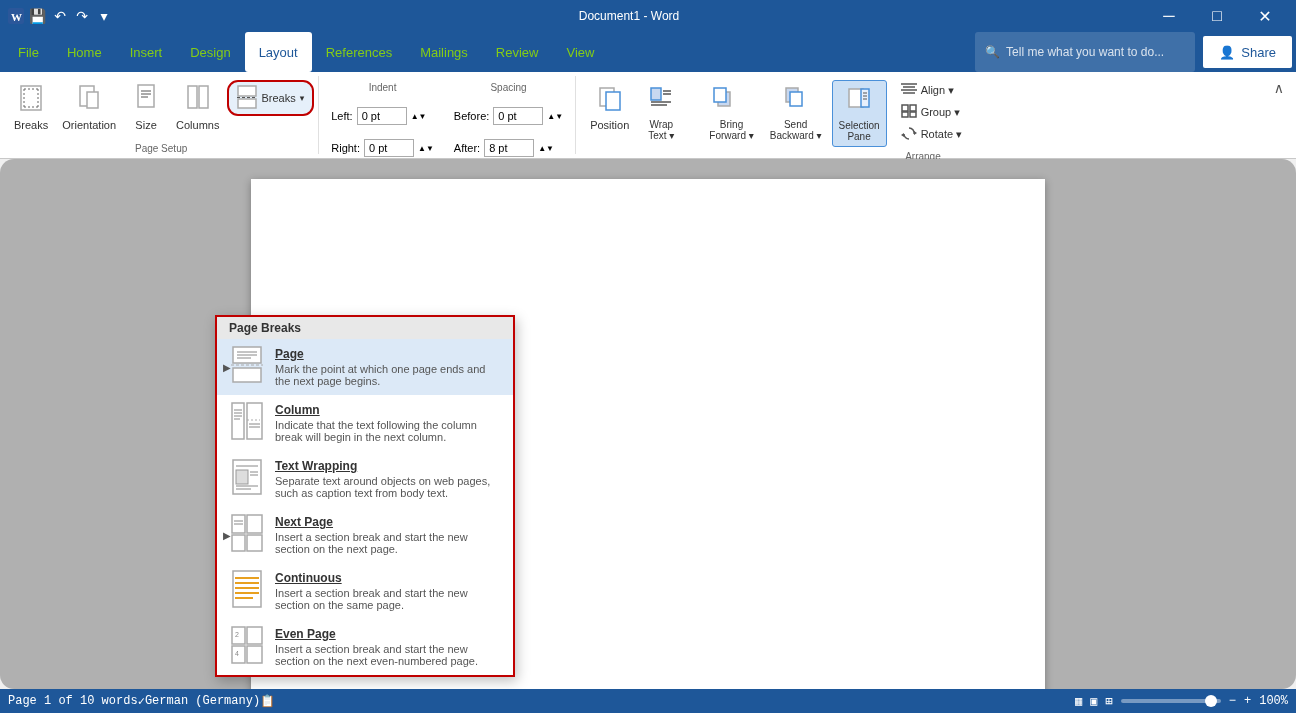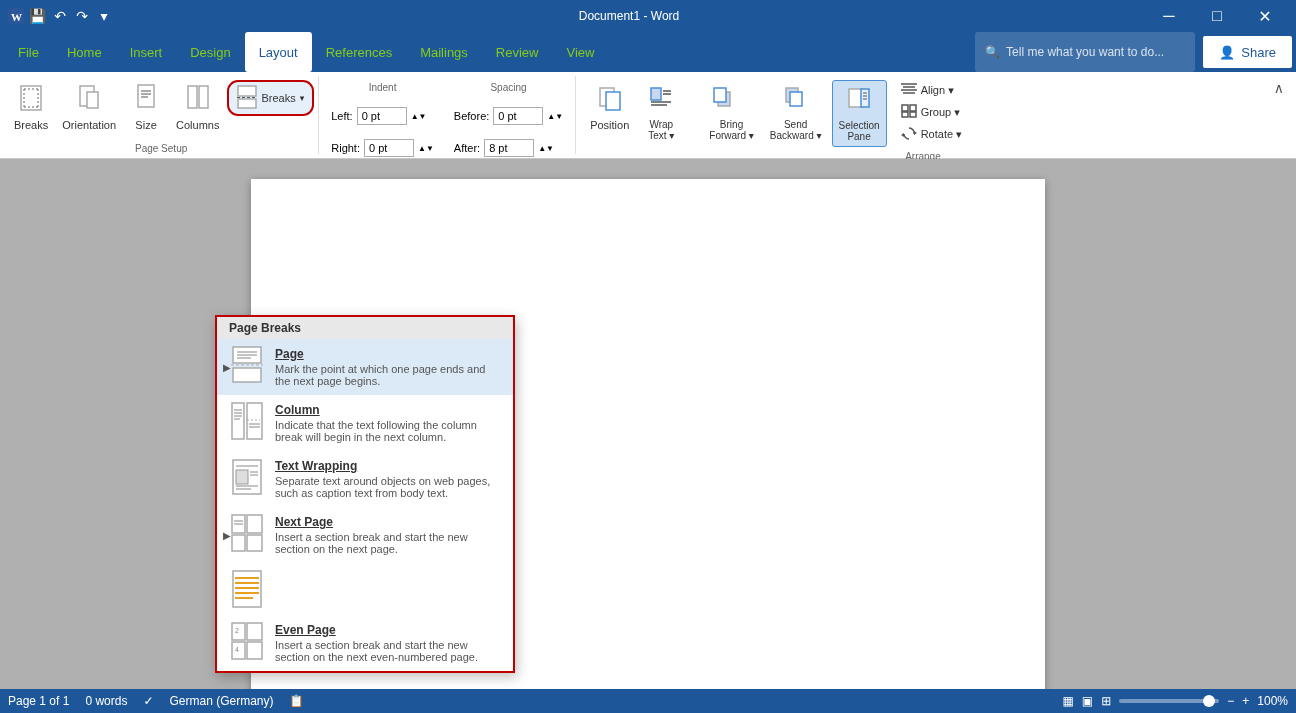--- a/index.html
+++ b/index.html
@@ -224,21 +224,22 @@
 
     
     .status-bar {
       height: 24px;
       background: #1e5799;
       display: flex;
       align-items: center;
       padding: 0 8px;
       color: white;
       font-size: 12px;
-      gap: 16px;
+      gap: 0;
+      font-family: Liberation Mono, monospace;
     }
     .status-bar-right {
       margin-left: auto;
       display: flex;
       align-items: center;
       gap: 8px;
     }
     .zoom-slider {
       width: 100px;
       height: 4px;
@@ -517,21 +518,21 @@
             </div>
           </div>
         </div>
         <div class="ribbon-group-label">Arrange</div>
       </div>
 
       <div class="ribbon-collapse">∧</div>
     </div>
   </div>
 
-  <div class="document-area" style="position:relative;flex:1;">
+  <div class="document-area" style="position:relative;flex:1;border-radius:14px;">
     <div class="document-page"></div>
 
     <div class="breaks-dropdown">
 
       <div class="dropdown-section-header">
         <span>Page Breaks</span>
       </div>
 
       <div class="dropdown-item selected" style="position:relative;">
         <span class="arrow-indicator">▶</span>
@@ -612,20 +613,24 @@
         <div class="item-icon">
           <svg width="32" height="38" viewBox="0 0 32 38">
             <rect x="2" y="1" width="28" height="36" fill="white" stroke="#aaa" stroke-width="1.5"></rect>
             <line x1="4" y1="8" x2="28" y2="8" stroke="#e8a020" stroke-width="2"></line>
             <line x1="4" y1="13" x2="28" y2="13" stroke="#e8a020" stroke-width="2"></line>
             <line x1="4" y1="18" x2="28" y2="18" stroke="#e8a020" stroke-width="2"></line>
             <line x1="4" y1="23" x2="28" y2="23" stroke="#e8a020" stroke-width="2"></line>
             <line x1="4" y1="28" x2="22" y2="28" stroke="#e8a020" stroke-width="2"></line>
           </svg>
         </div>
+        <div class="item-text">
+          <div class="item-title">Continuous</div>
+          <div class="item-desc">Insert a section break and start the new section on the same page.</div>
+        </div>
       </div>
 
       <div class="dropdown-item">
         <div class="item-icon">
           <svg width="32" height="38" viewBox="0 0 32 38">
             <rect x="1" y="1" width="13" height="17" fill="white" stroke="#aaa" stroke-width="1.5"></rect>
             <text x="4" y="11" font-size="7" fill="#888">2</text>
             <rect x="1" y="20" width="13" height="17" fill="white" stroke="#aaa" stroke-width="1.5"></rect>
             <text x="4" y="30" font-size="7" fill="#888">4</text>
             <rect x="16" y="1" width="15" height="17" fill="white" stroke="#aaa" stroke-width="1.5"></rect>

